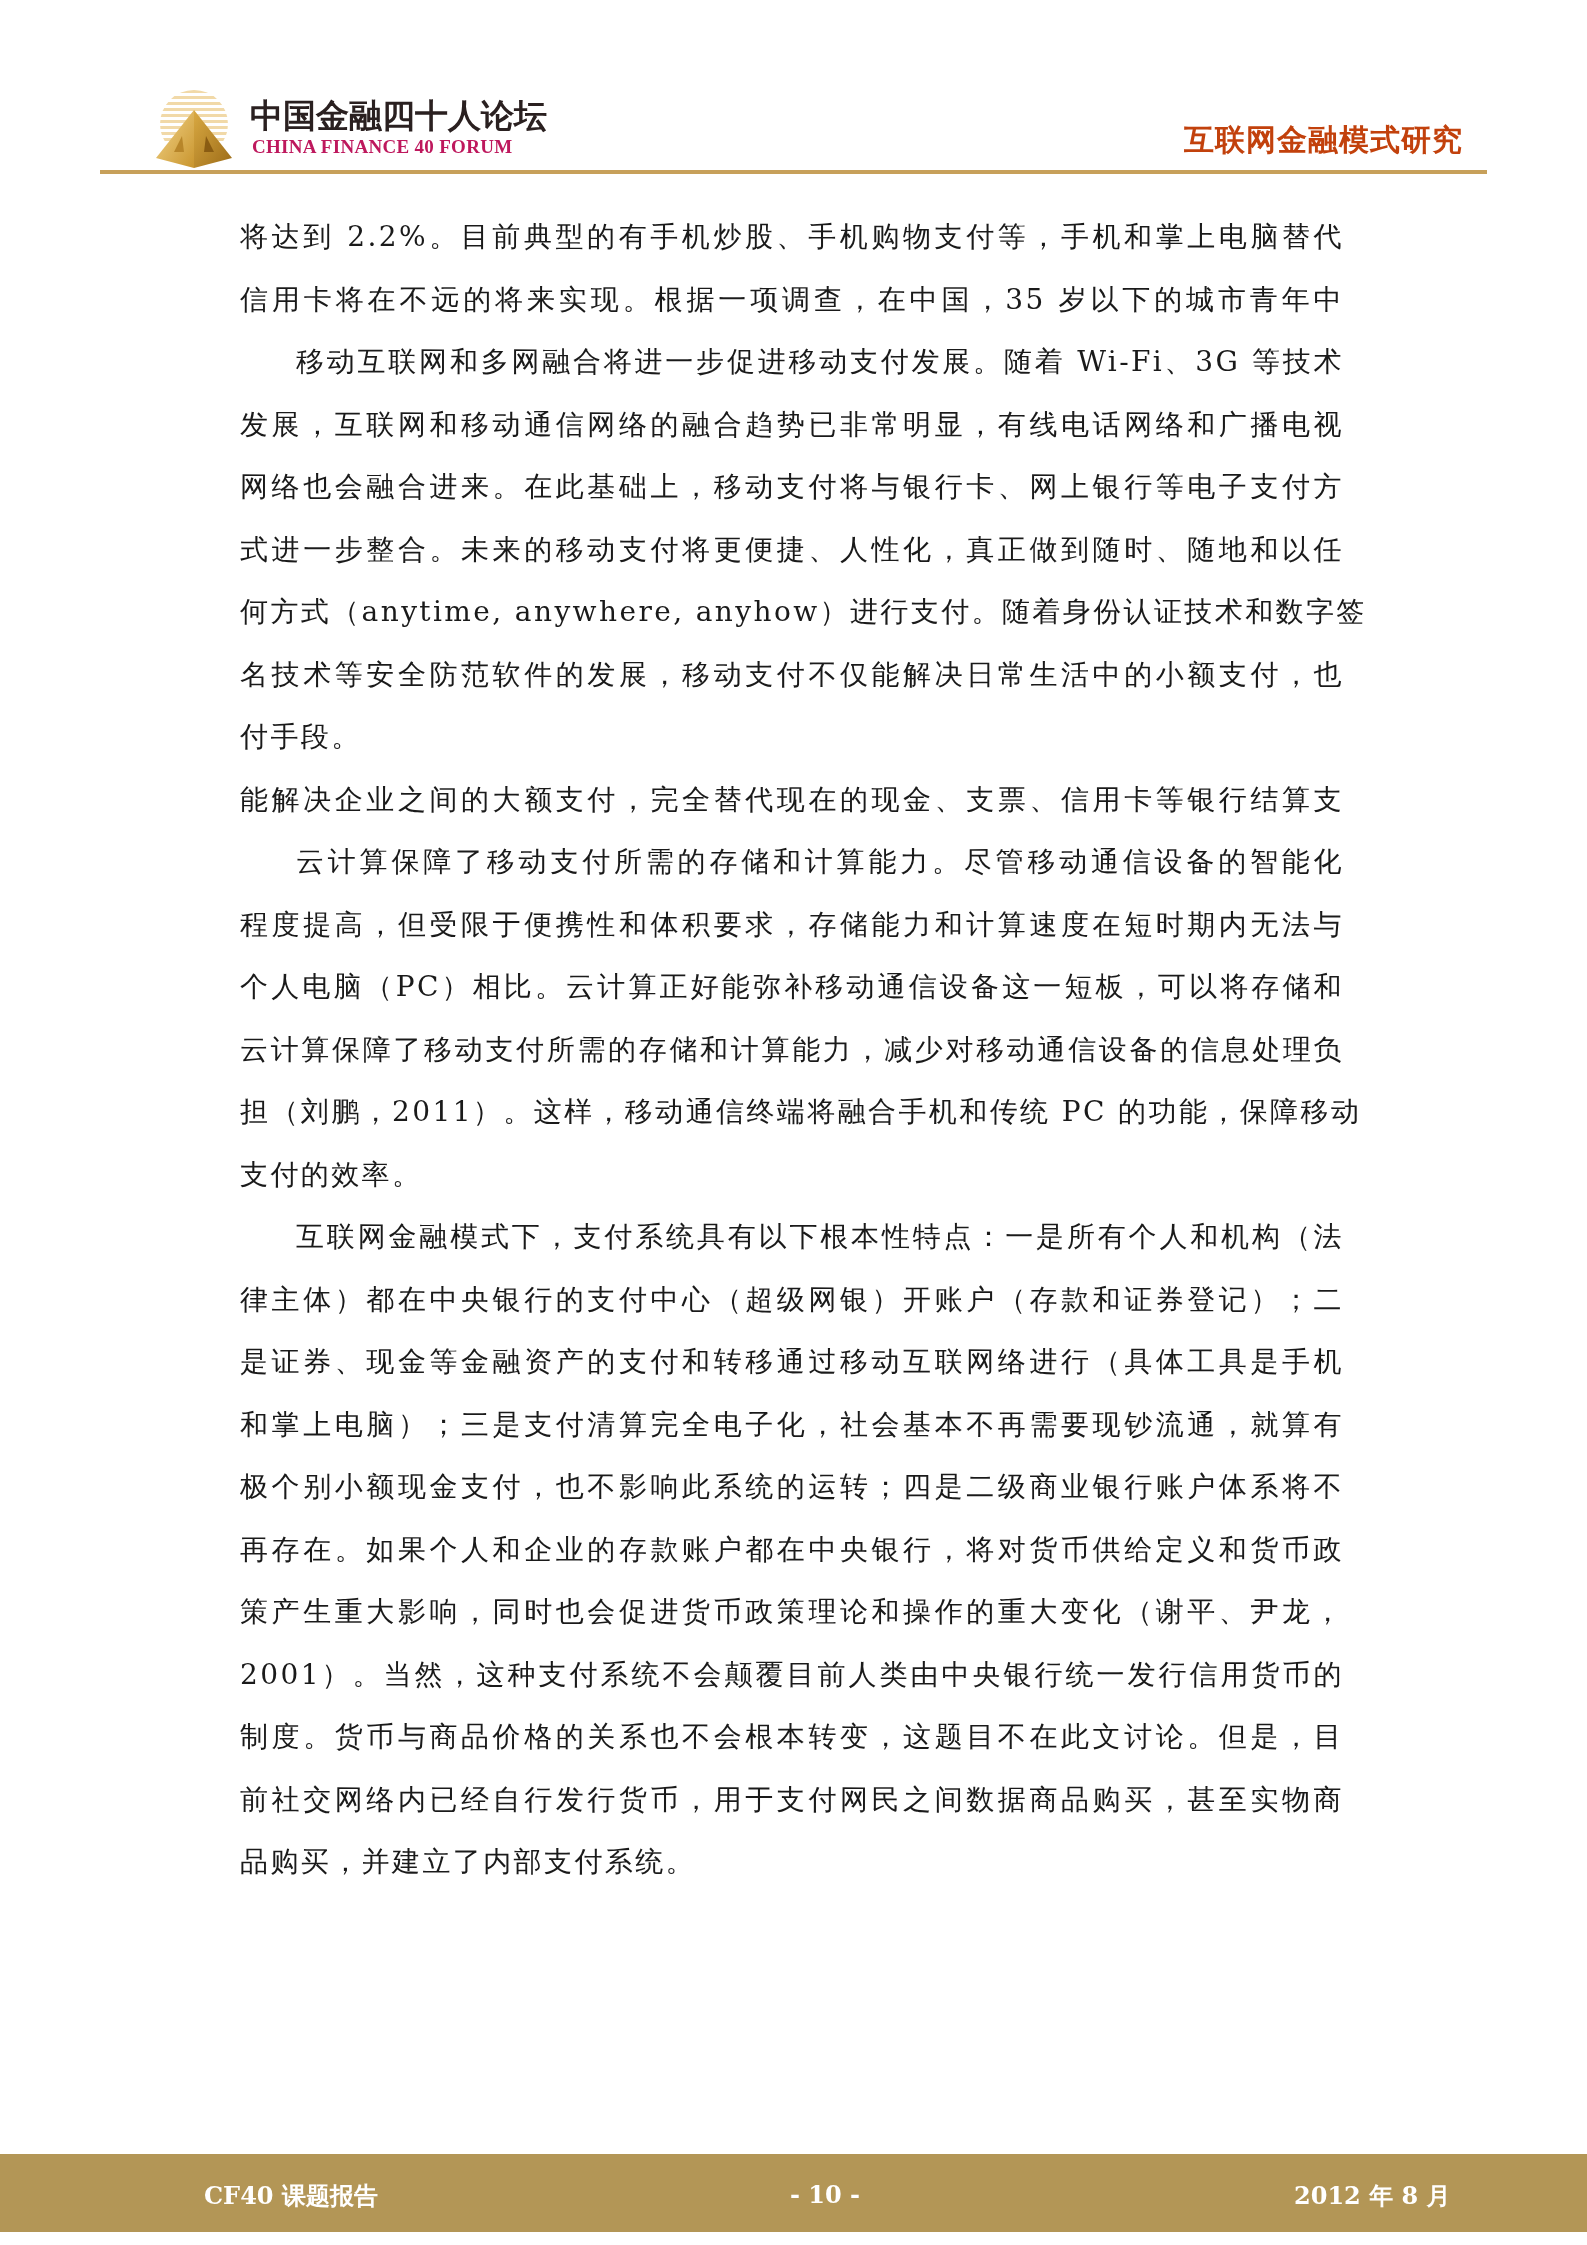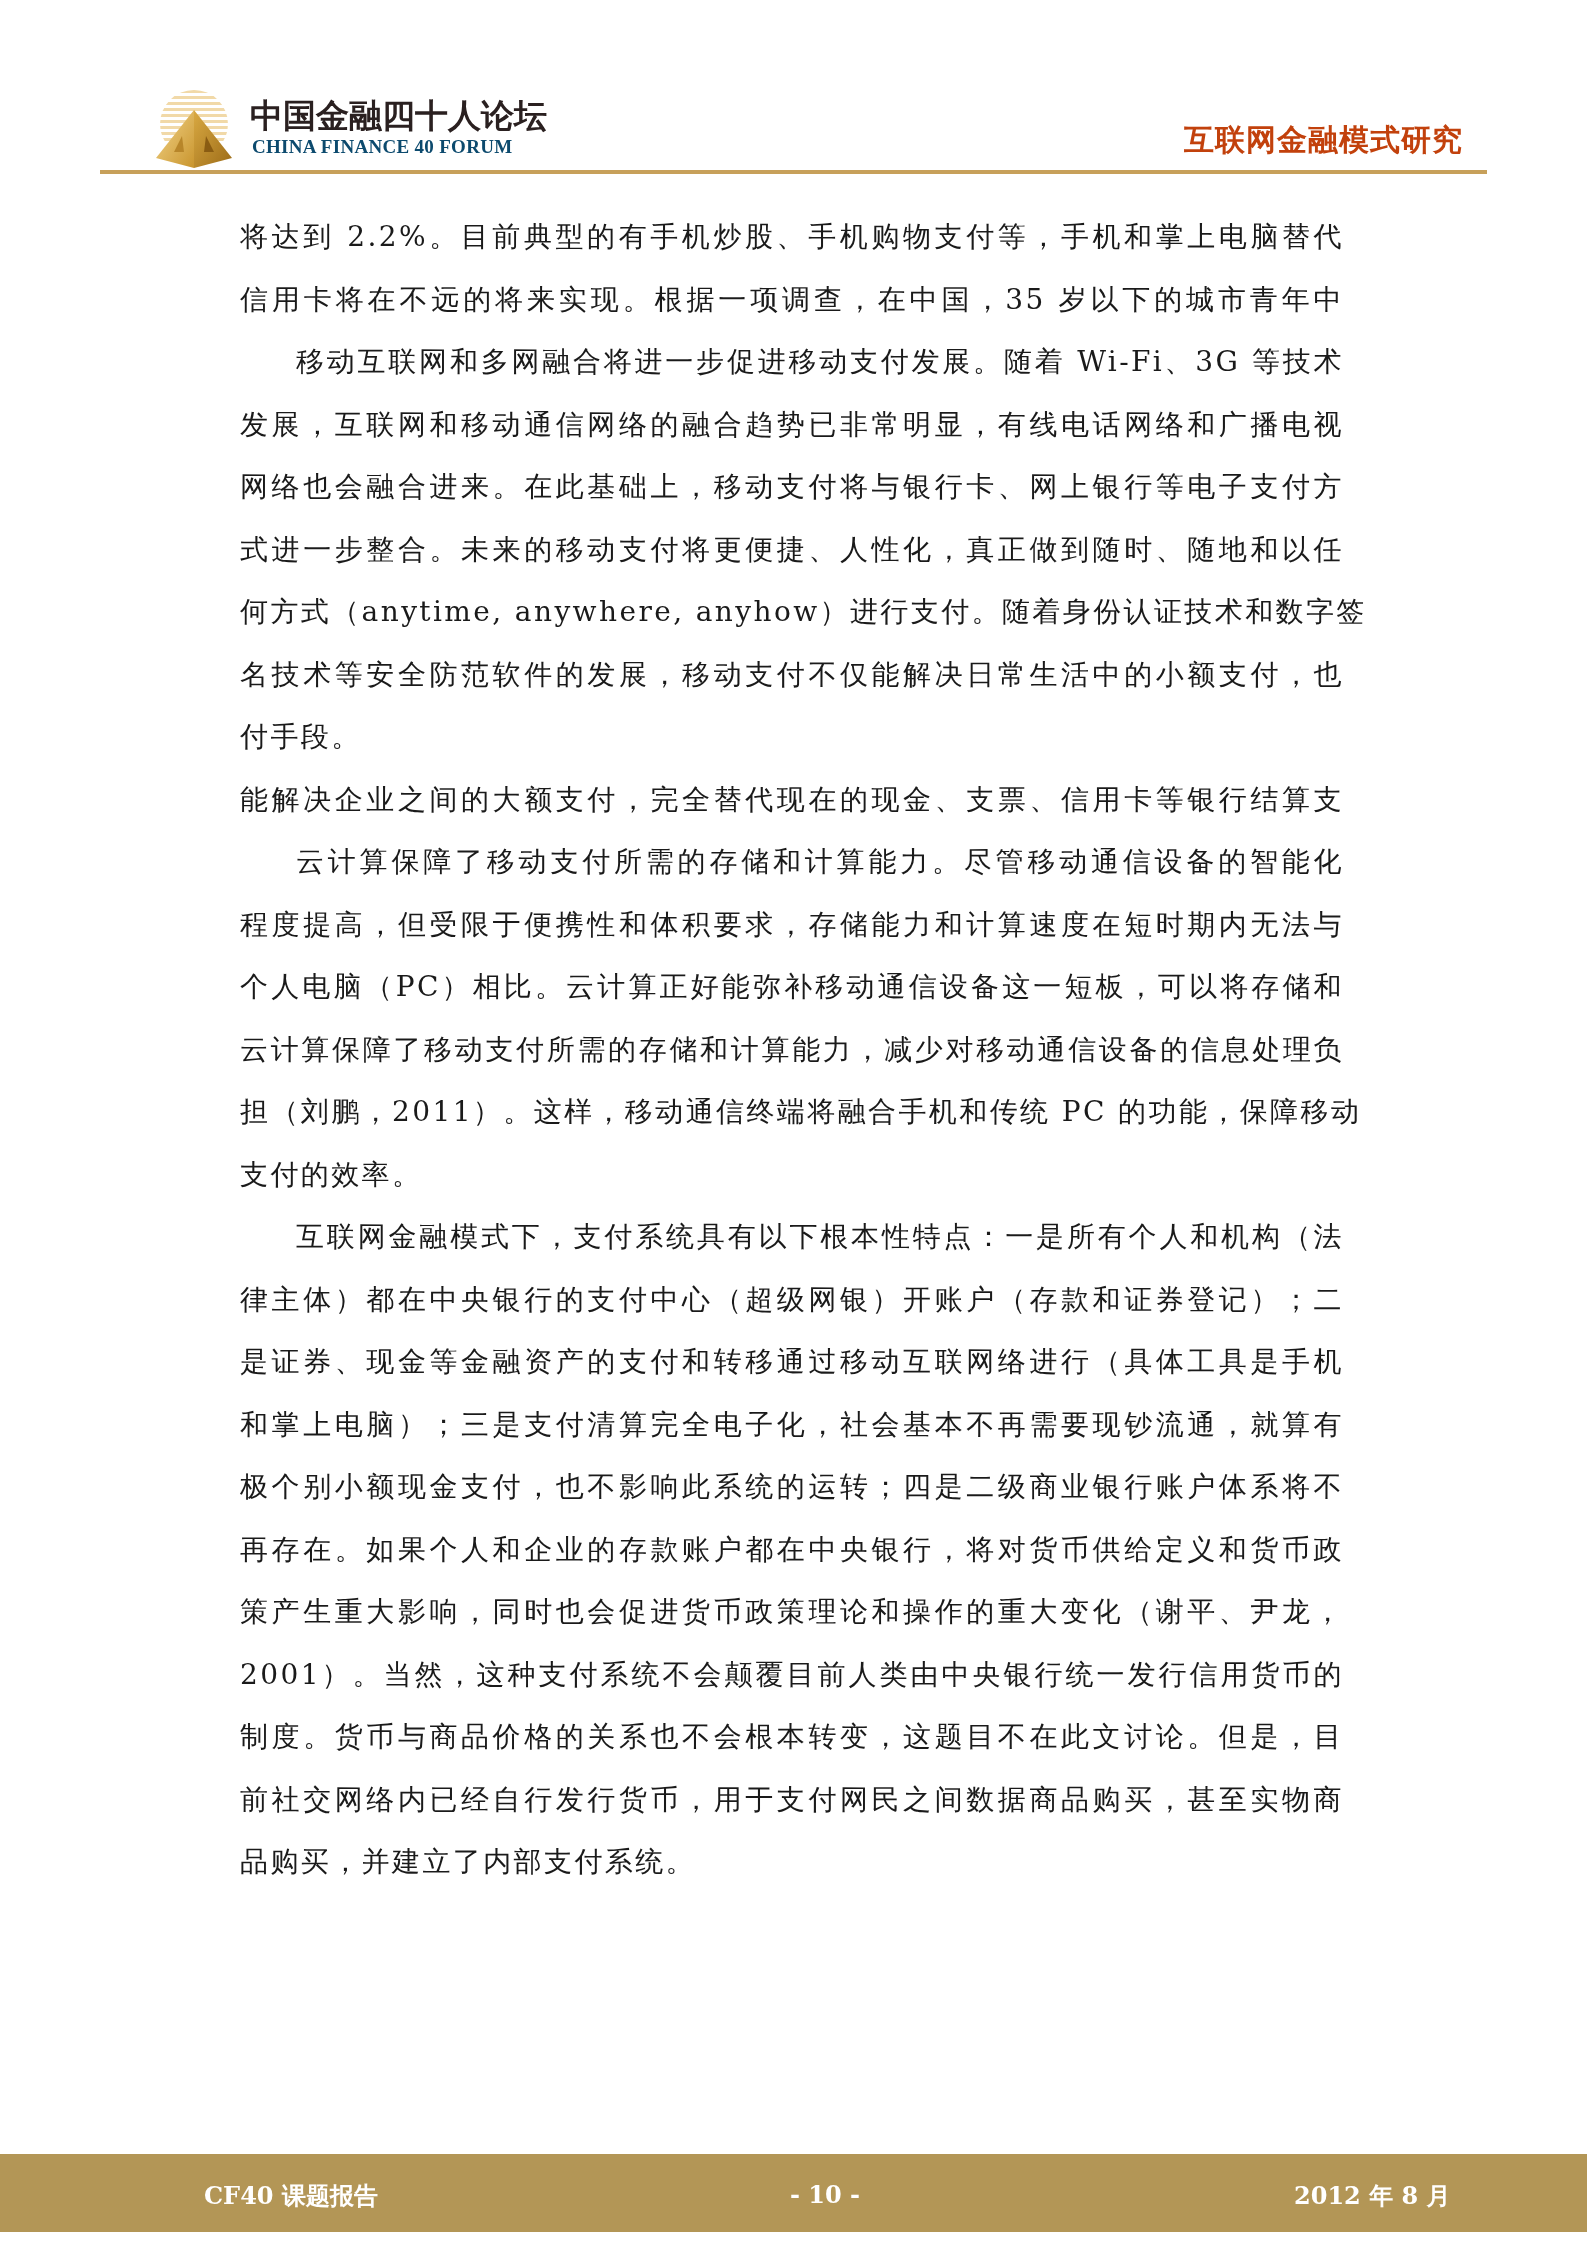--- a/index.html
+++ b/index.html
@@ -15,21 +15,21 @@
       position: absolute; left: 52px; top: 6px; width: 84px; height: 84px;
     }
     .logo-cn {
       position: absolute; left: 150px; top: 14px;
       font-family: "DejaVu Sans", "Liberation Sans", sans-serif;
       font-weight: bold; font-size: 33px; letter-spacing: 0px; color: #2a2020; text-align: center;
     }
     .logo-en {
       position: absolute; left: 152px; top: 56px;
       font-family: "Liberation Serif", "DejaVu Serif", serif;
-      font-weight: bold; font-size: 19px; color: #0c4a6e; letter-spacing: 0.3px;
+      font-weight: bold; font-size: 19px; color: #be185d; letter-spacing: 0.3px;
     }
     .doc-title {
       position: absolute; right: 24px; top: 40px;
       font-size: 30px; font-weight: bold; color: #c2410c; letter-spacing: 1px;
     }
     .header-rule {
       position: absolute; left: 100px; top: 170px; width: 1387px; height: 4px;
       background: #c7a05a;
     }
     .content {

